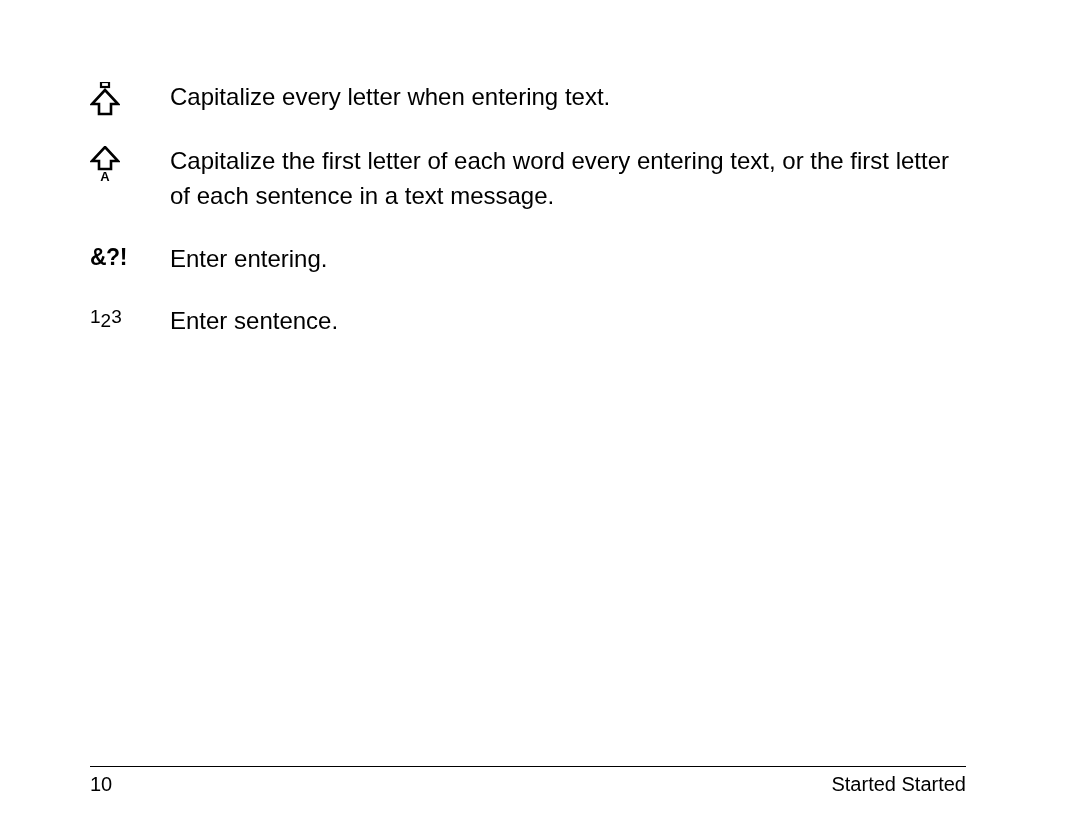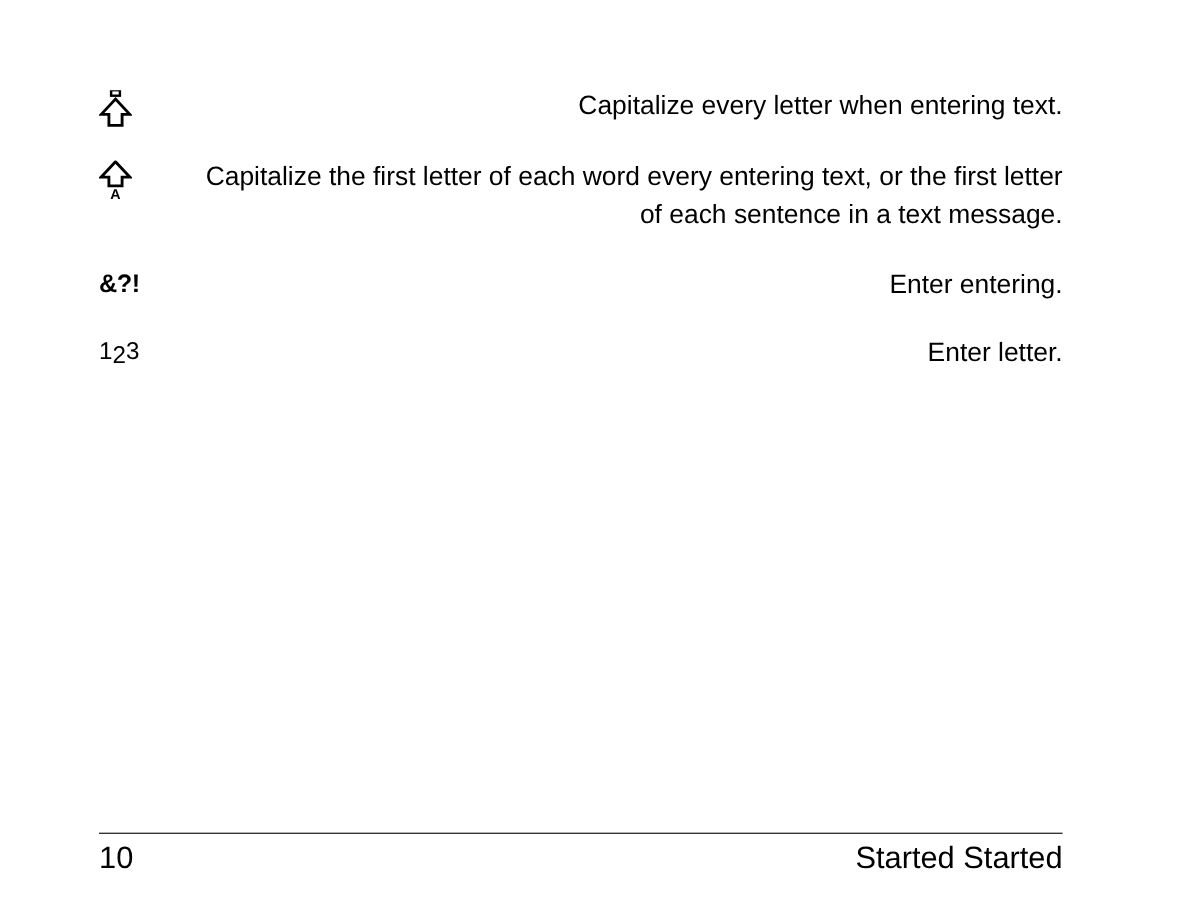--- a/index.html
+++ b/index.html
@@ -10,21 +10,20 @@
     background: #fff;
     font-family: "Segoe UI", "Helvetica Neue", Arial, sans-serif;
     color: #000;
   }
   .page {
     position: relative;
     width: 1056px;
     height: 834px;
     box-sizing: border-box;
     padding: 80px 90px 0 90px;
-    text-align: right;
   }
   .row {
     display: flex;
     align-items: flex-start;
     margin-bottom: 28px;
   }
   .icon-cell {
     width: 80px;
     flex: 0 0 80px;
     display: flex;
@@ -36,39 +35,39 @@
     flex: 1;
     font-size: 24px;
     line-height: 1.45;
   }
   .sym-text {
     font-size: 23px;
     font-weight: 600;
     letter-spacing: -0.5px;
   }
   .num-text {
-    font-size: 22px;
+    font-size: 19px;
     font-weight: 500;
   }
   .num-text .dn { position: relative; top: 4px; }
   .footer {
     position: absolute;
     left: 90px;
     right: 90px;
     bottom: 38px;
   }
   .footer-rule {
     border: none;
     border-top: 1px solid #000;
     margin: 0 0 6px 0;
   }
   .footer-line {
     display: flex;
     justify-content: space-between;
-    font-size: 28px;
+    font-size: 20px;
   }
   svg { display: block; }
 </style>
 </head>
 <body>
 
 <div class="page">
 
   <div class="row">
     <div class="icon-cell">
@@ -98,21 +97,21 @@
     <div class="icon-cell">
       <span class="sym-text">&amp;?!</span>
     </div>
     <div class="desc-cell">Enter entering.</div>
   </div>
 
   <div class="row">
     <div class="icon-cell">
       <span class="num-text">1<span class="dn">2</span>3</span>
     </div>
-    <div class="desc-cell">Enter letter.</div>
+    <div class="desc-cell">Enter sentence.</div>
   </div>
 
   <div class="footer">
     <hr class="footer-rule">
     <div class="footer-line">
       <span>10</span>
       <span>Started Started</span>
     </div>
   </div>
 

